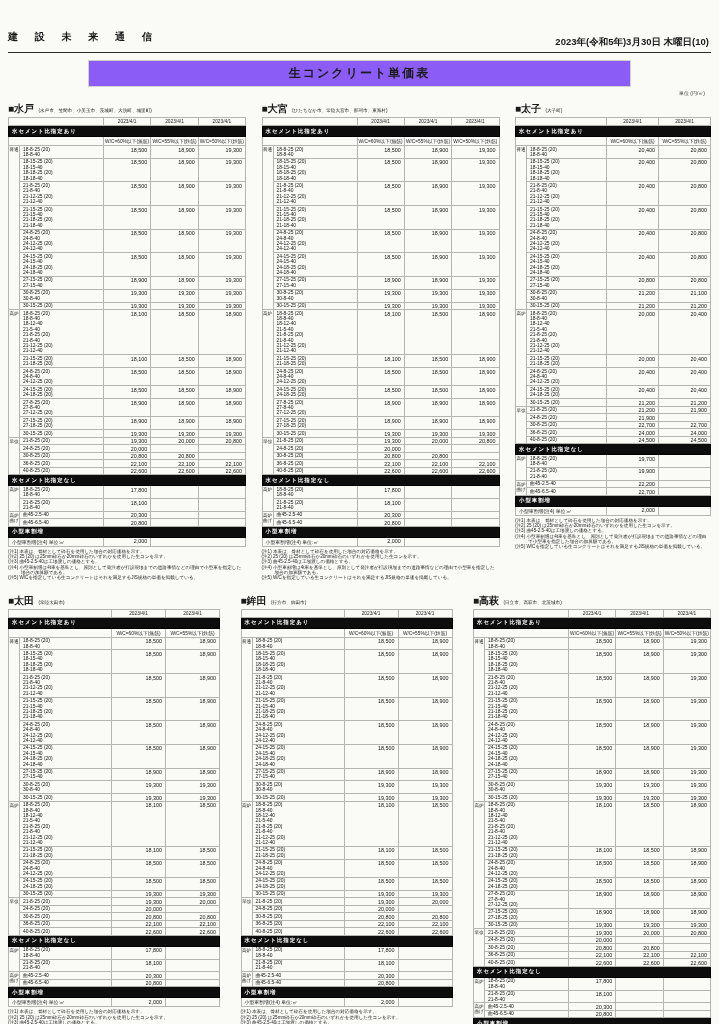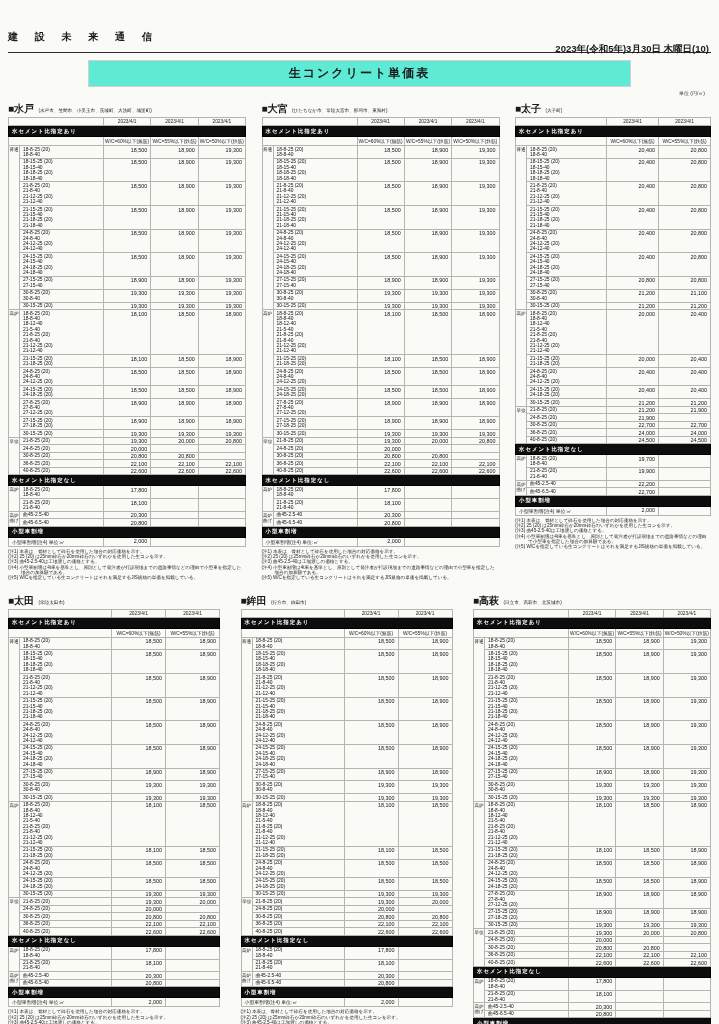--- a/index.html
+++ b/index.html
@@ -2,23 +2,23 @@
 <html><head>
 <meta charset="utf-8">
 <style>
   *{box-sizing:border-box;margin:0;padding:0}
   html,body{background:#d9d9d5}
   body{font-family:"Liberation Sans","DejaVu Sans",sans-serif;color:#1a1a1a}
   .page{width:719px;height:1024px;margin:0 auto;background:#fafaf7;position:relative;
         padding:30px 8px 4px;overflow:hidden;box-shadow:0 0 4px rgba(0,0,0,.25)}
   .topbar{position:relative;height:18px}
   .masthead{position:absolute;left:0;right:0;text-align:left;font-size:10px;font-weight:bold;letter-spacing:7px}
-  .dateline{position:absolute;right:2px;top:13px;font-size:9.5px;font-weight:bold}
+  .dateline{position:absolute;right:2px;top:6px;font-size:9.5px;font-weight:bold}
   .rule{border-bottom:1.5px solid #2a2a2a;margin:4px 0 7px}
-  .titlebar{background:#5eead4;border:1px solid #d0d0cc;text-align:center;font-size:12px;
+  .titlebar{background:#8b5cf6;border:1px solid #d0d0cc;text-align:center;font-size:12px;
             font-weight:bold;letter-spacing:2px;padding:4px 0;margin:0 80px 3px}
   .unit{text-align:right;font-size:5px;color:#333;margin:0 6px 2px}
   .trow{display:flex;justify-content:space-between;align-items:flex-start}
   .trow2{margin-top:9px}
   .tbl{flex:0 0 auto}
   .tw3{width:238px}
   .twm{width:212px}
   .tws{width:196px}
   .region{margin-bottom:1px;white-space:nowrap}
   .rname{font-size:10px;font-weight:bold}

